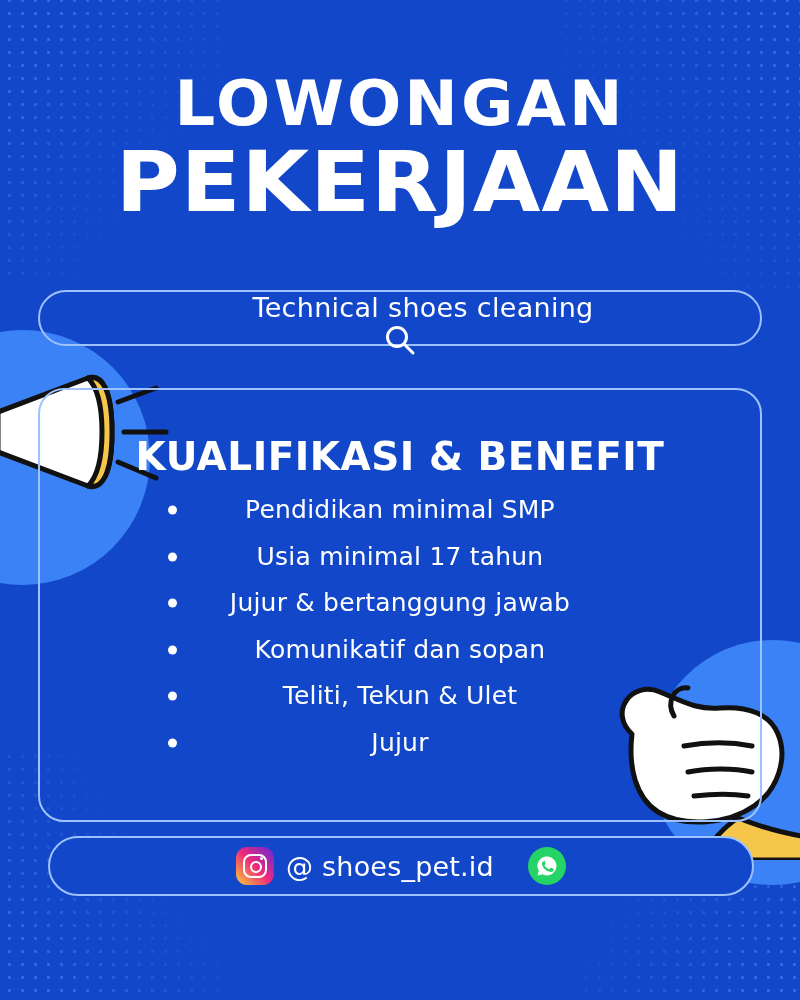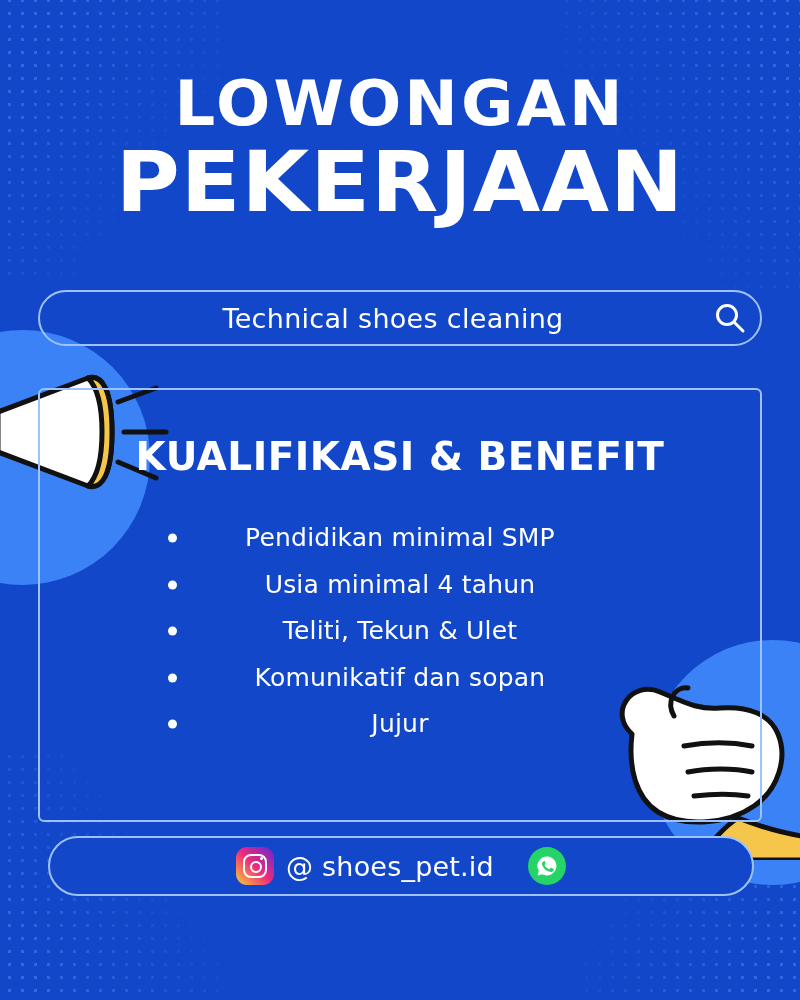--- a/index.html
+++ b/index.html
@@ -65,48 +65,49 @@
   }
 
   
   .searchbar {
     position: absolute; left: 38px; top: 290px;
     width: 724px; height: 56px;
     border: 2px solid #9ec2ff;
     border-radius: 30px;
     display: flex; align-items: center;
     background: transparent;
+    flex-direction: column;
   }
   .searchbar .value {
     flex: 1; text-align: center;
     color: #ffffff;
     font-size: 27px;
     font-family: "DejaVu Sans", sans-serif;
     letter-spacing: 0.3px;
     padding-left: 46px;
   }
   .search-icon { width: 60px; display: flex; align-items: center; justify-content: center; }
 
   
   .card {
     position: absolute; left: 38px; top: 388px;
     width: 724px; height: 434px;
     border: 2px solid #9ec2ff;
-    border-radius: 6px;
+    border-radius: 26px;
   }
   .card h2 {
     margin-top: 44px;
     text-align: center;
     color: #fff;
     font-family: "DejaVu Sans", sans-serif;
     font-size: 39px;
     font-weight: 700;
     letter-spacing: 0.5px;
   }
-  .list { margin-top: 36px; }
+  .list { margin-top: 8px; }
   .list .item {
     position: relative;
     text-align: center;
     color: #fff;
     font-size: 25px;
     font-family: "DejaVu Sans", sans-serif;
     line-height: 46.5px;
     letter-spacing: 0.2px;
   }
   .list .item .bullet {
@@ -211,29 +212,33 @@
 
   <div class="card">
     <h2>KUALIFIKASI &amp; BENEFIT</h2>
     <div class="list">
       <div class="item">
         <span class="bullet"></span>
         <span>Pendidikan minimal SMP</span>
       </div>
       <div class="item">
         <span class="bullet"></span>
-        <span>Usia minimal 4 tahun</span>
+        <span>Usia minimal 17 tahun</span>
+      </div>
+      <div class="item">
+        <span class="bullet"></span>
+        <span>Jujur &amp; bertanggung jawab</span>
+      </div>
+      <div class="item">
+        <span class="bullet"></span>
+        <span>Komunikatif dan sopan</span>
       </div>
       <div class="item">
         <span class="bullet"></span>
         <span>Teliti, Tekun &amp; Ulet</span>
-      </div>
-      <div class="item">
-        <span class="bullet"></span>
-        <span>Komunikatif dan sopan</span>
       </div>
       <div class="item">
         <span class="bullet"></span>
         <span>Jujur</span>
       </div>
     </div>
   </div>
 
   <div class="footer">
     <div class="contact">

